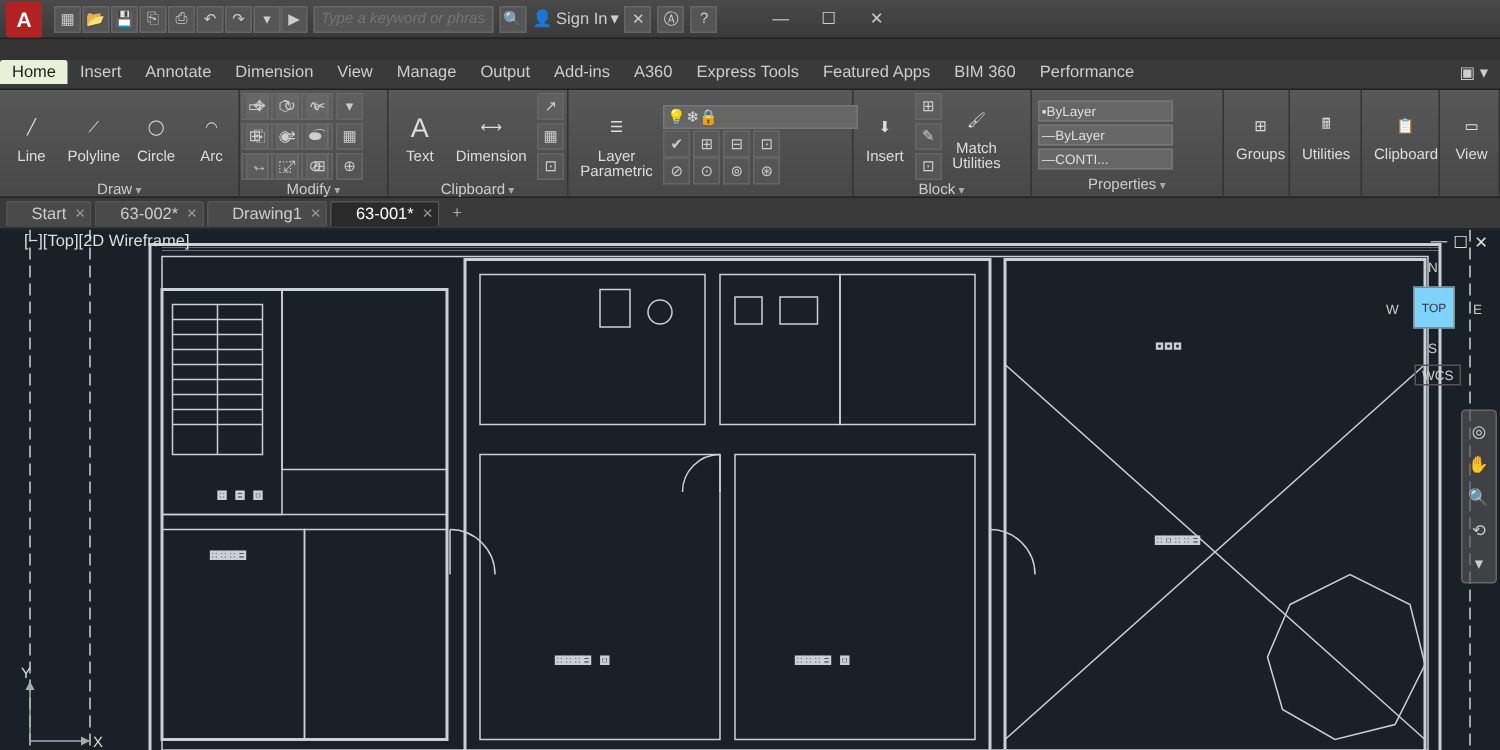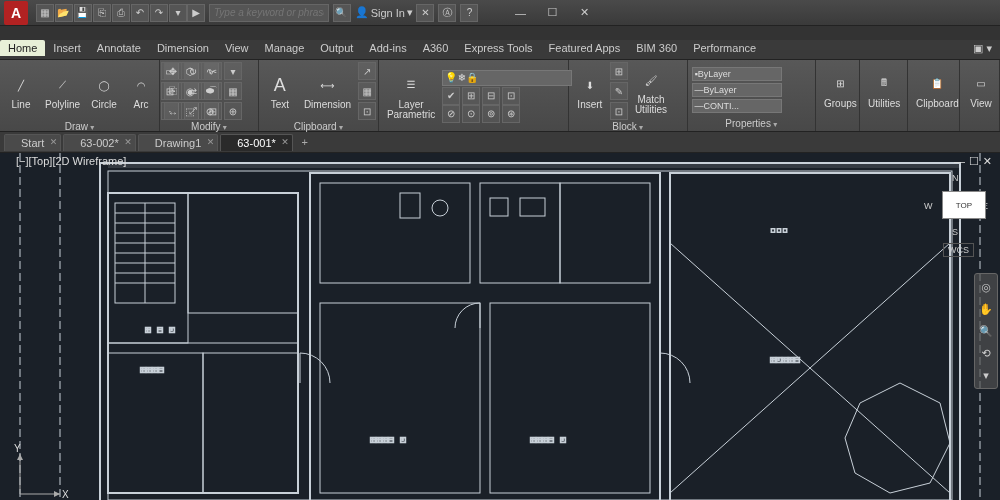--- a/index.html
+++ b/index.html
@@ -36,21 +36,21 @@
 .filetabs { height: 21px; background: #3a3a3a; display: flex; align-items: center; font-size: 11px; color: #ccc; border-bottom: 1px solid #222; padding-left: 4px; gap: 2px; }
 .ftab { padding: 2px 16px; background: #4a4a4a; border: 1px solid #555; border-bottom: none; border-radius: 2px 2px 0 0; cursor: pointer; position: relative; }
 .ftab.active { background: #2a2a2a; color: #fff; }
 .ftab .close { position: absolute; right: 3px; top: 2px; font-size: 9px; color: #999; }
 .newtab { width: 20px; text-align: center; cursor: pointer; color: #aaa; }
 
 .canvas { position: relative; width: 1000px; height: 361px; background: #1a2028; overflow: hidden; }
 .vp-label { position: absolute; top: 2px; left: 16px; color: #ddd; font-size: 11px; z-index: 10; }
 .vp-ctrl { position: absolute; top: 2px; right: 8px; display: flex; gap: 4px; color: #ddd; font-size: 11px; z-index: 10; }
 .viewcube { position: absolute; top: 20px; right: 12px; width: 64px; height: 64px; z-index: 10; }
-.cube-face { position: absolute; top: 18px; left: 18px; width: 44px; height: 28px; background: #ffffff; border: 1px solid #888; display: flex; align-items: center; justify-content: center; font-size: 8px; color: #333; }
+.cube-face { position: absolute; top: 18px; left: 18px; width: 28px; height: 28px; background: #7dd3fc; border: 1px solid #888; display: flex; align-items: center; justify-content: center; font-size: 8px; color: #333; }
 .cube-dir { position: absolute; font-size: 9px; color: #ccc; }
 .wcs-label { position: absolute; top: 90px; right: 26px; font-size: 9px; color: #ccc; border: 1px solid #555; padding: 1px 4px; z-index: 10; }
 .navbar { position: absolute; right: 2px; top: 120px; width: 24px; background: rgba(80,80,80,0.7); border: 1px solid #666; border-radius: 3px; z-index: 10; display: flex; flex-direction: column; align-items: center; gap: 4px; padding: 4px 0; }
 .nav-item { width: 18px; height: 18px; color: #ccc; font-size: 11px; display: flex; align-items: center; justify-content: center; cursor: pointer; }
 .ucs { position: absolute; bottom: 10px; left: 10px; z-index: 10; }
 .ucs line { stroke: #aaa; stroke-width: 1; }
 .ucs text { fill: #ddd; font-size: 10px; }
 
 .fp { position: absolute; stroke: #c8d0d8; stroke-width: 1; fill: none; }
 .fp-wall { stroke-width: 2; }

